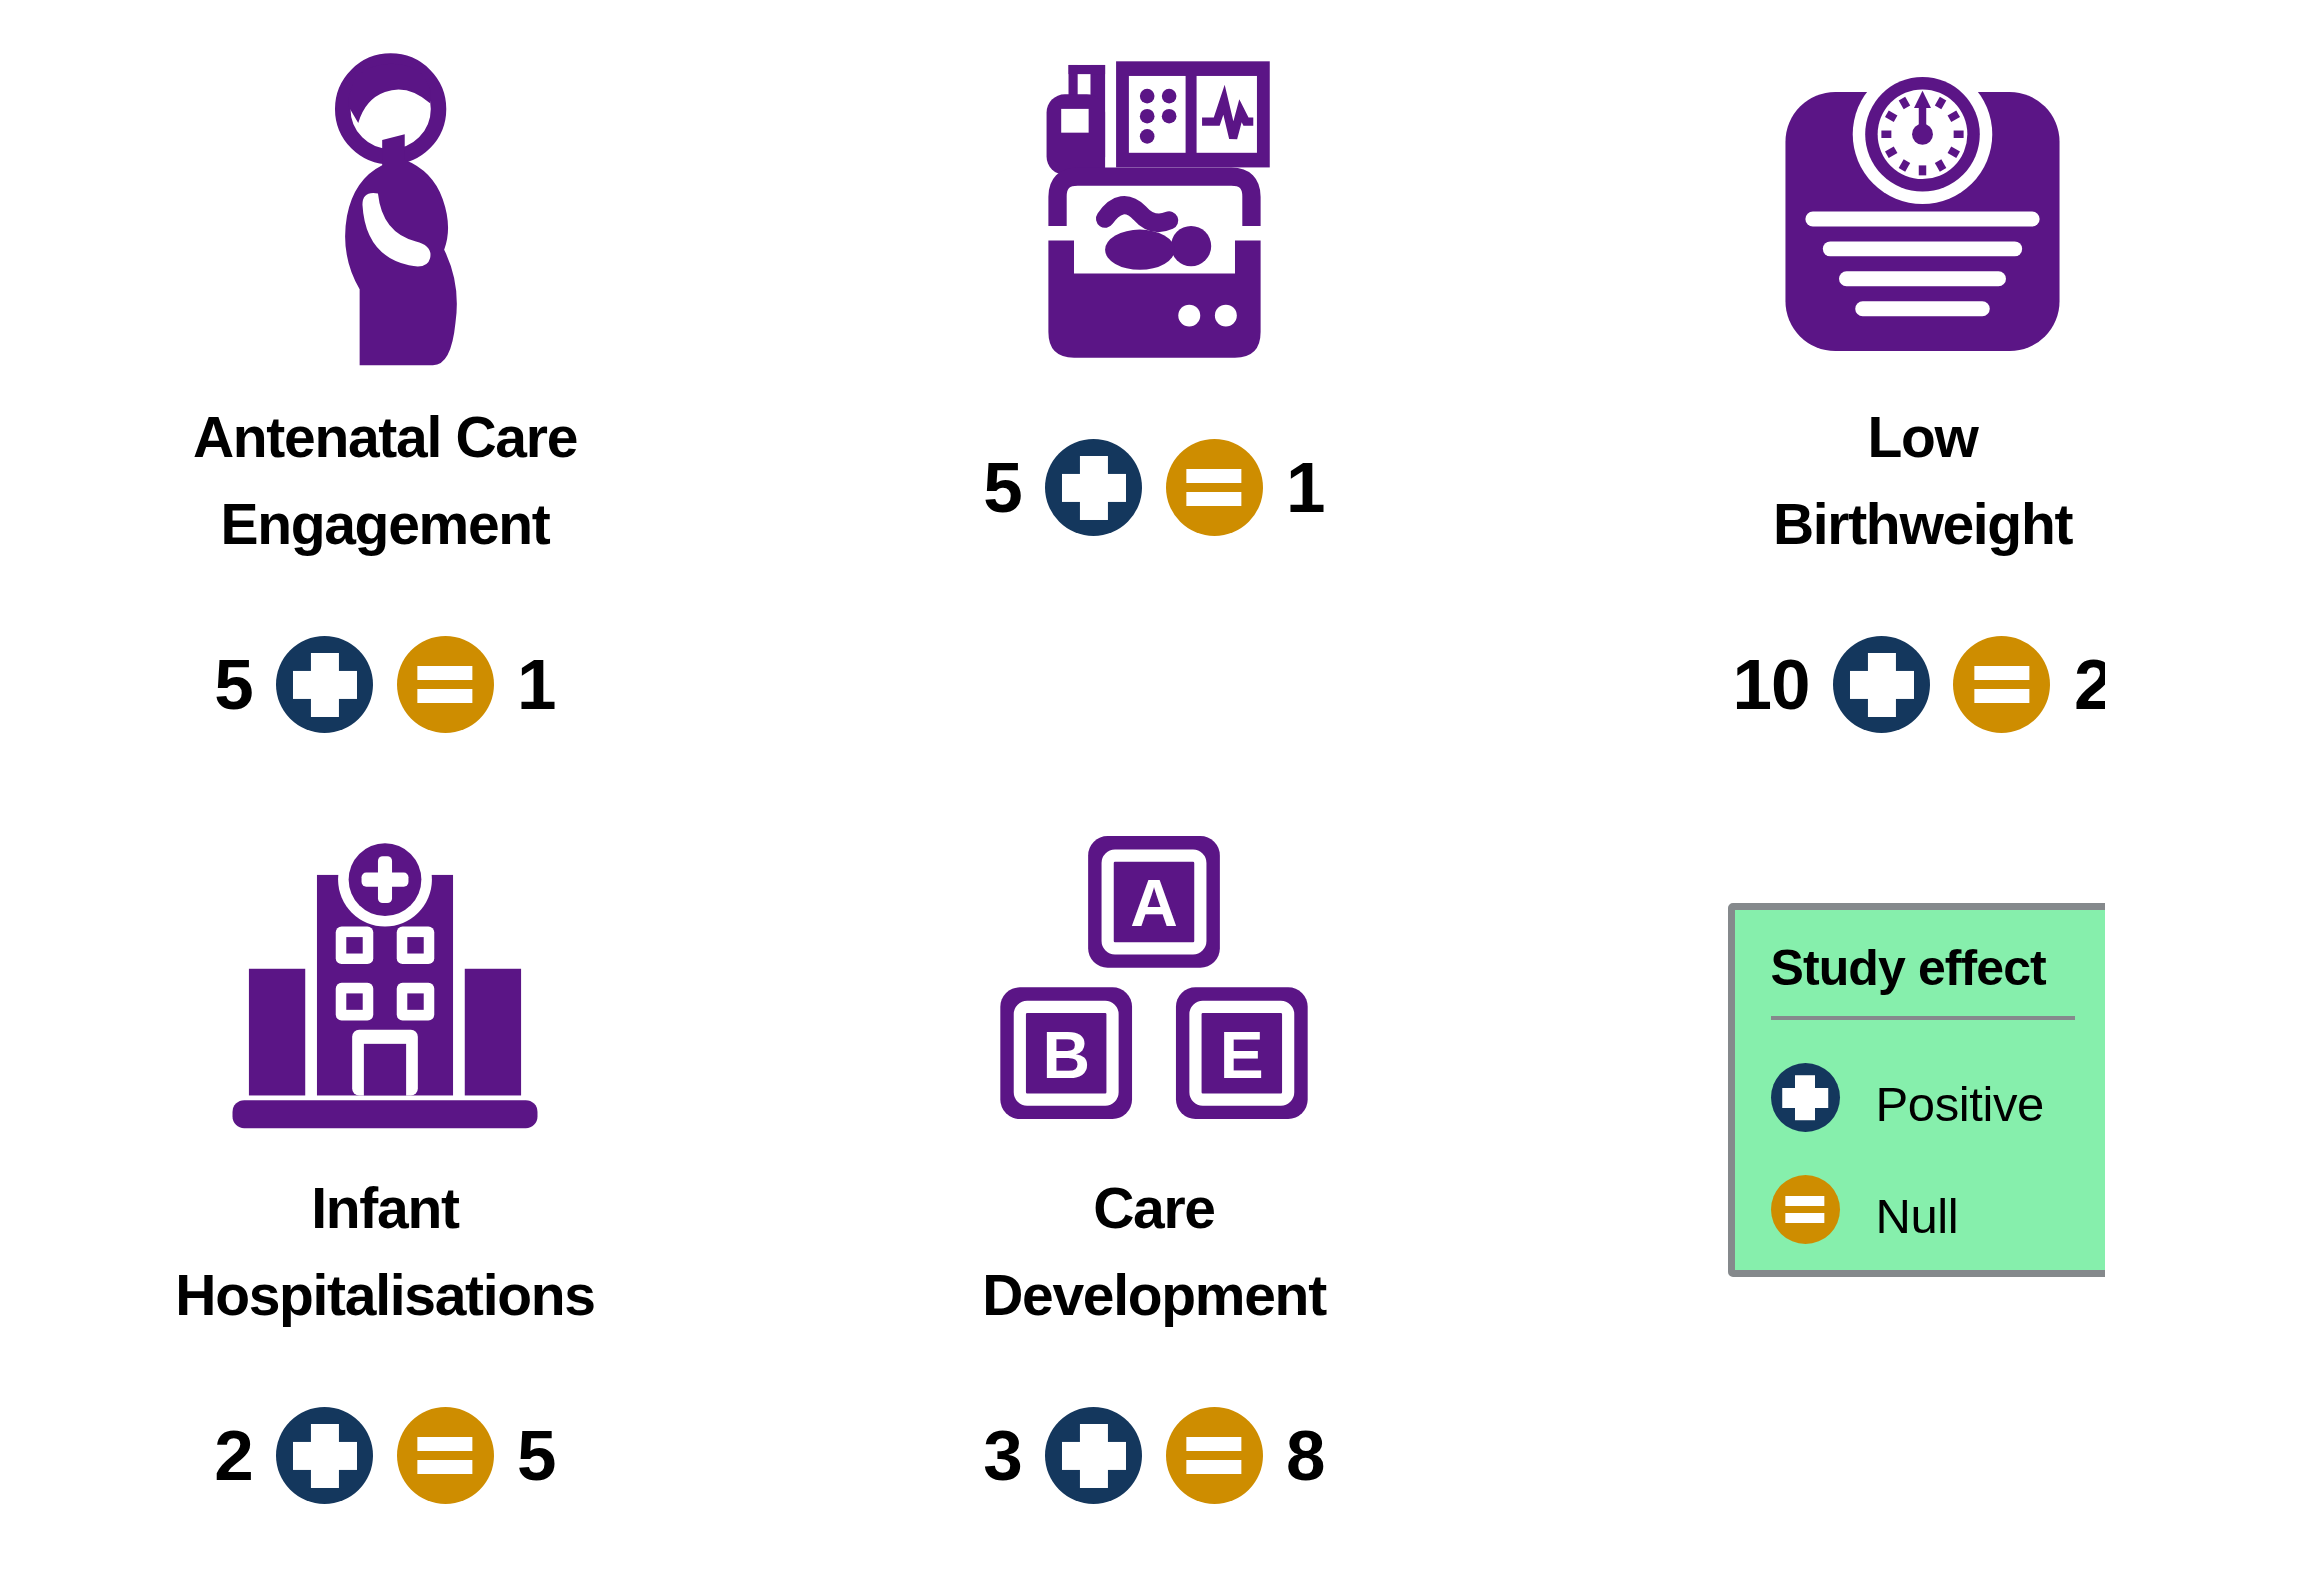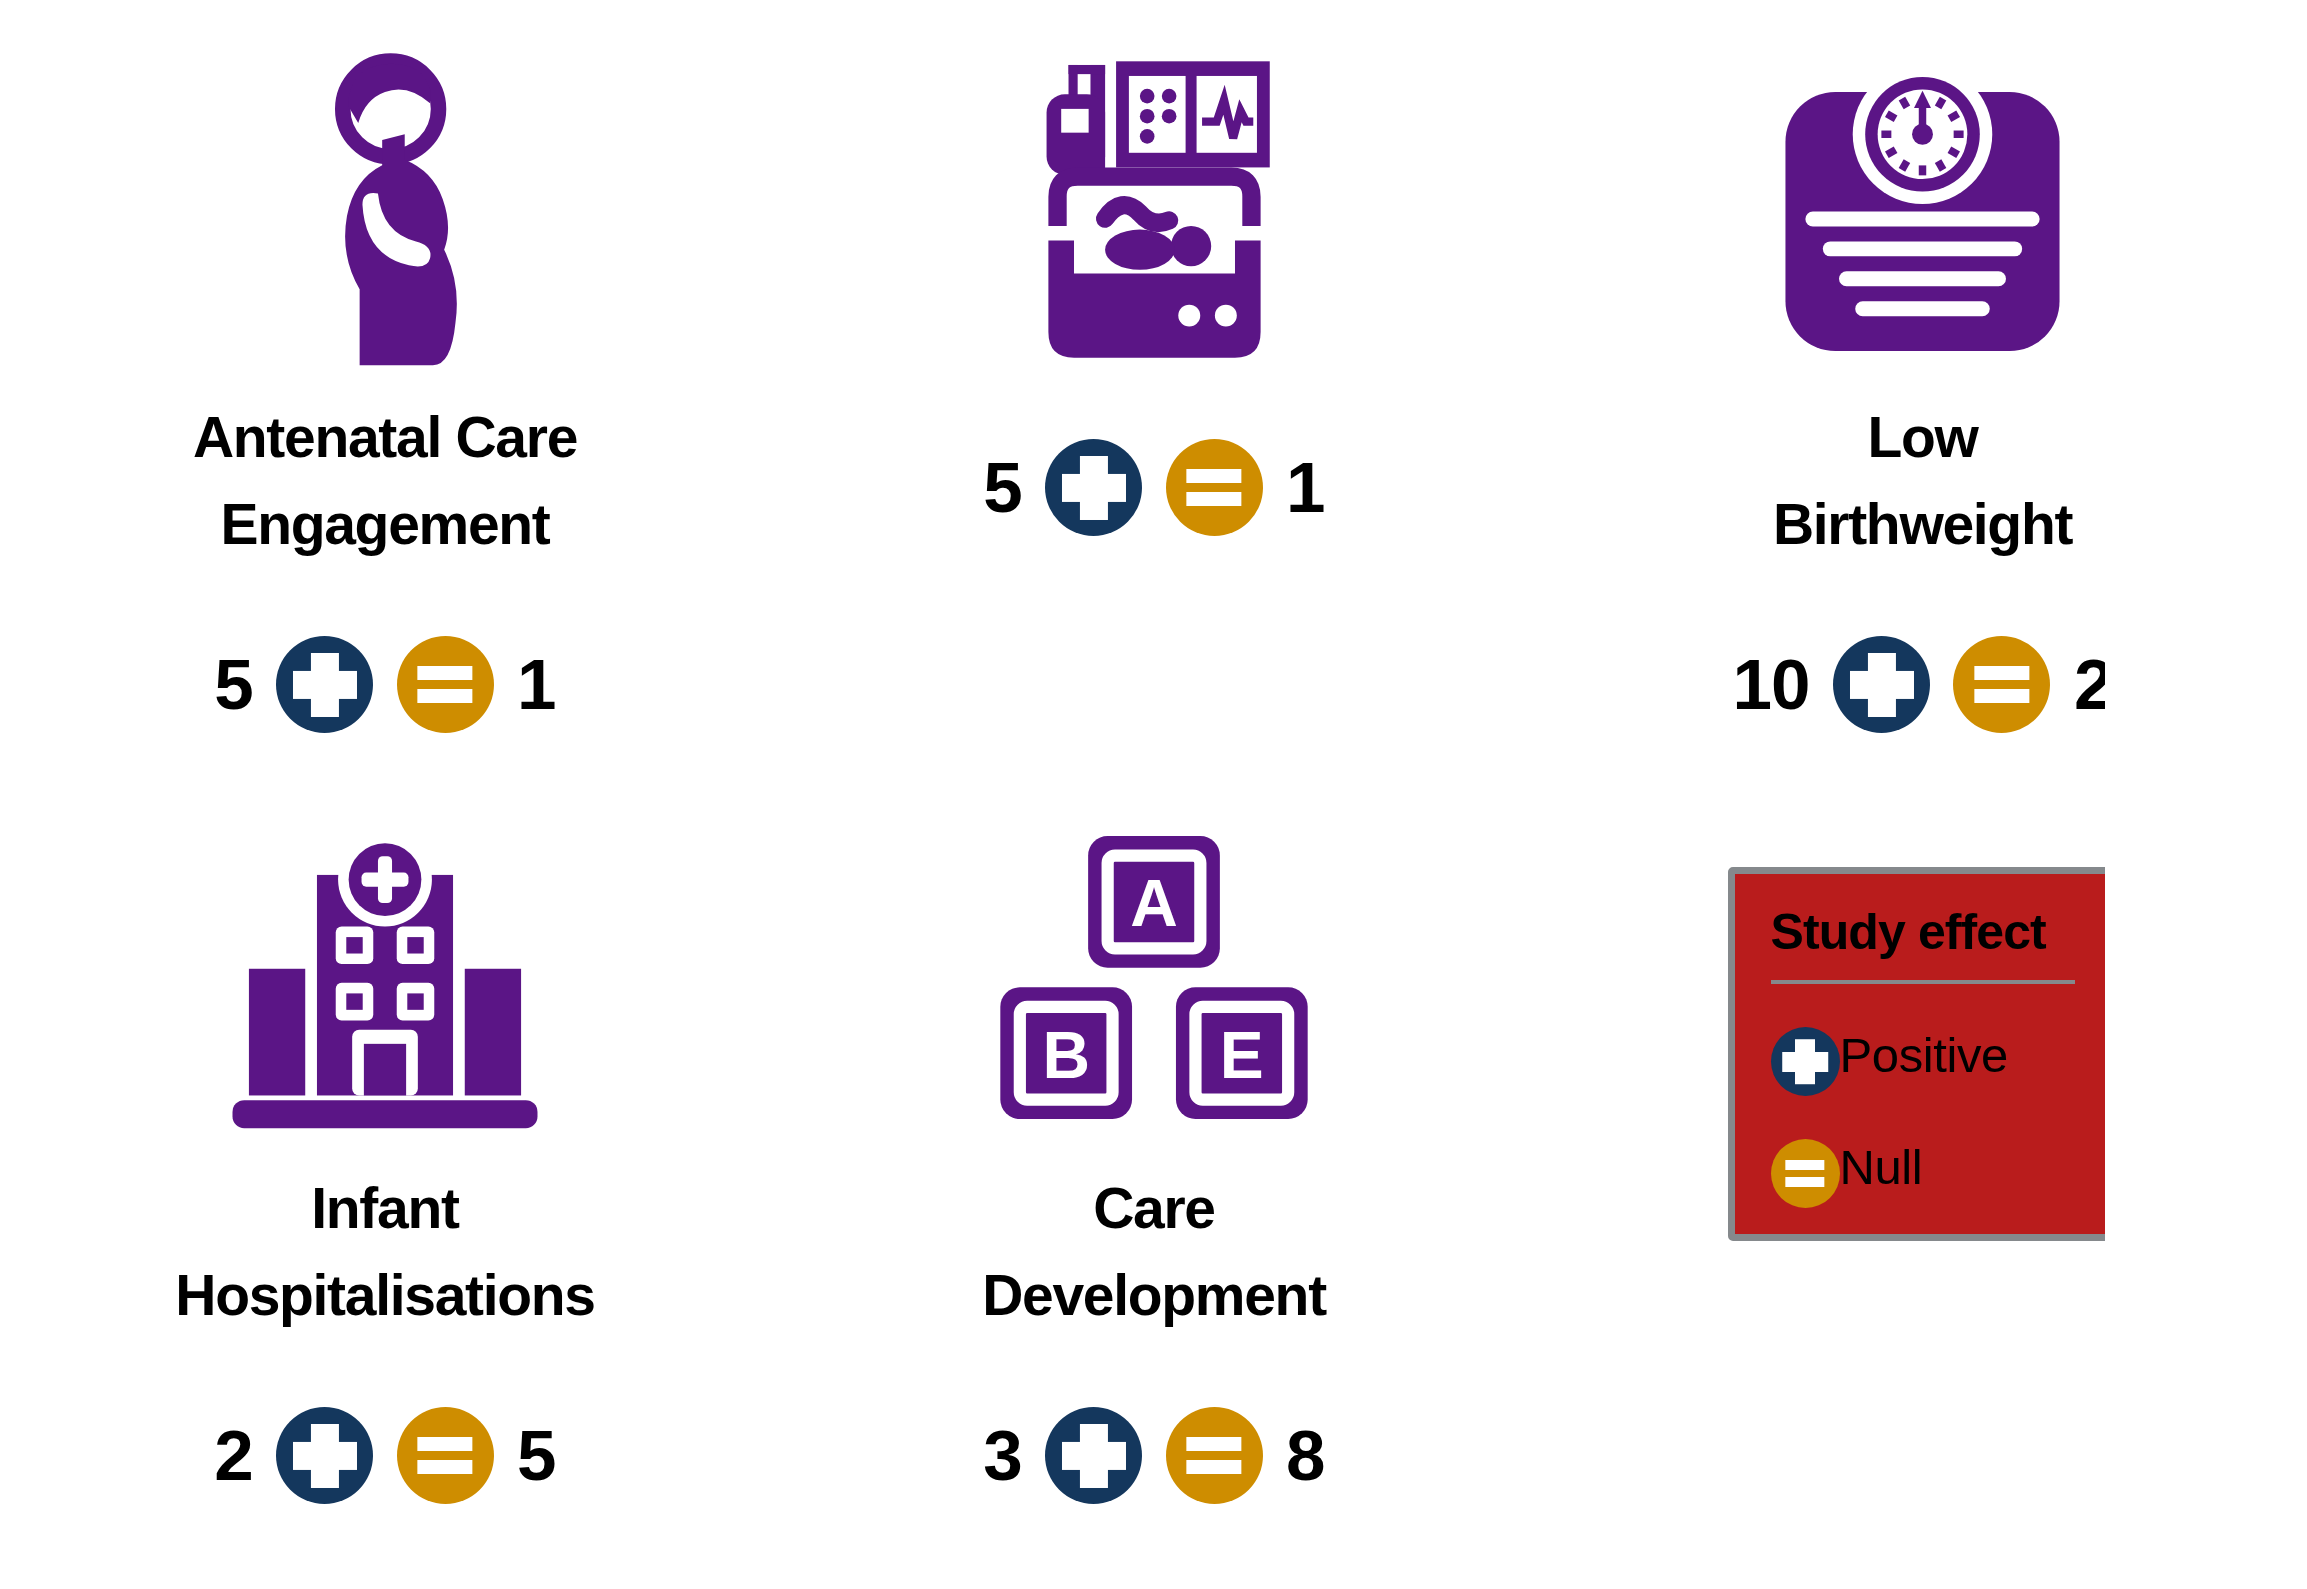--- a/index.html
+++ b/index.html
@@ -54,35 +54,35 @@
   .chip.equals::after {
     content:""; position:absolute; left:50%; top:54.5%;
     transform:translateX(-50%);
     width:57%; height:14.5%; background:#fff;
   }
   .chip.sm { width:69px; height:69px; }
 
   
   .legend-panel { align-items:center; }
   .legend {
-    margin-top:72px;
+    margin-top:108px;
     width:304px;
     border:7.8px solid #85898C;
     border-radius:5px;
     padding:29px 36px 26px 36px;
-    background:#b91c1c;
+    background:#86efac;
   }
   .legend-title {
     font-size:50px; font-weight:700; letter-spacing:-0.9px;
     padding-bottom:19px;
     border-bottom:4.3px solid #85898C;
     white-space:nowrap;
   }
   .legend-item {
-    display:flex; align-items:flex-start; 
+    display:flex; align-items:flex-end; gap:36px;
     margin-top:43px;
     font-size:49px; font-weight:400; letter-spacing:-0.4px;
     white-space:nowrap;
   }
   svg { display:block; }
   svg text { font-family:"Liberation Sans", sans-serif; font-weight:bold; }
 </style>
 </head>
 <body>
 

